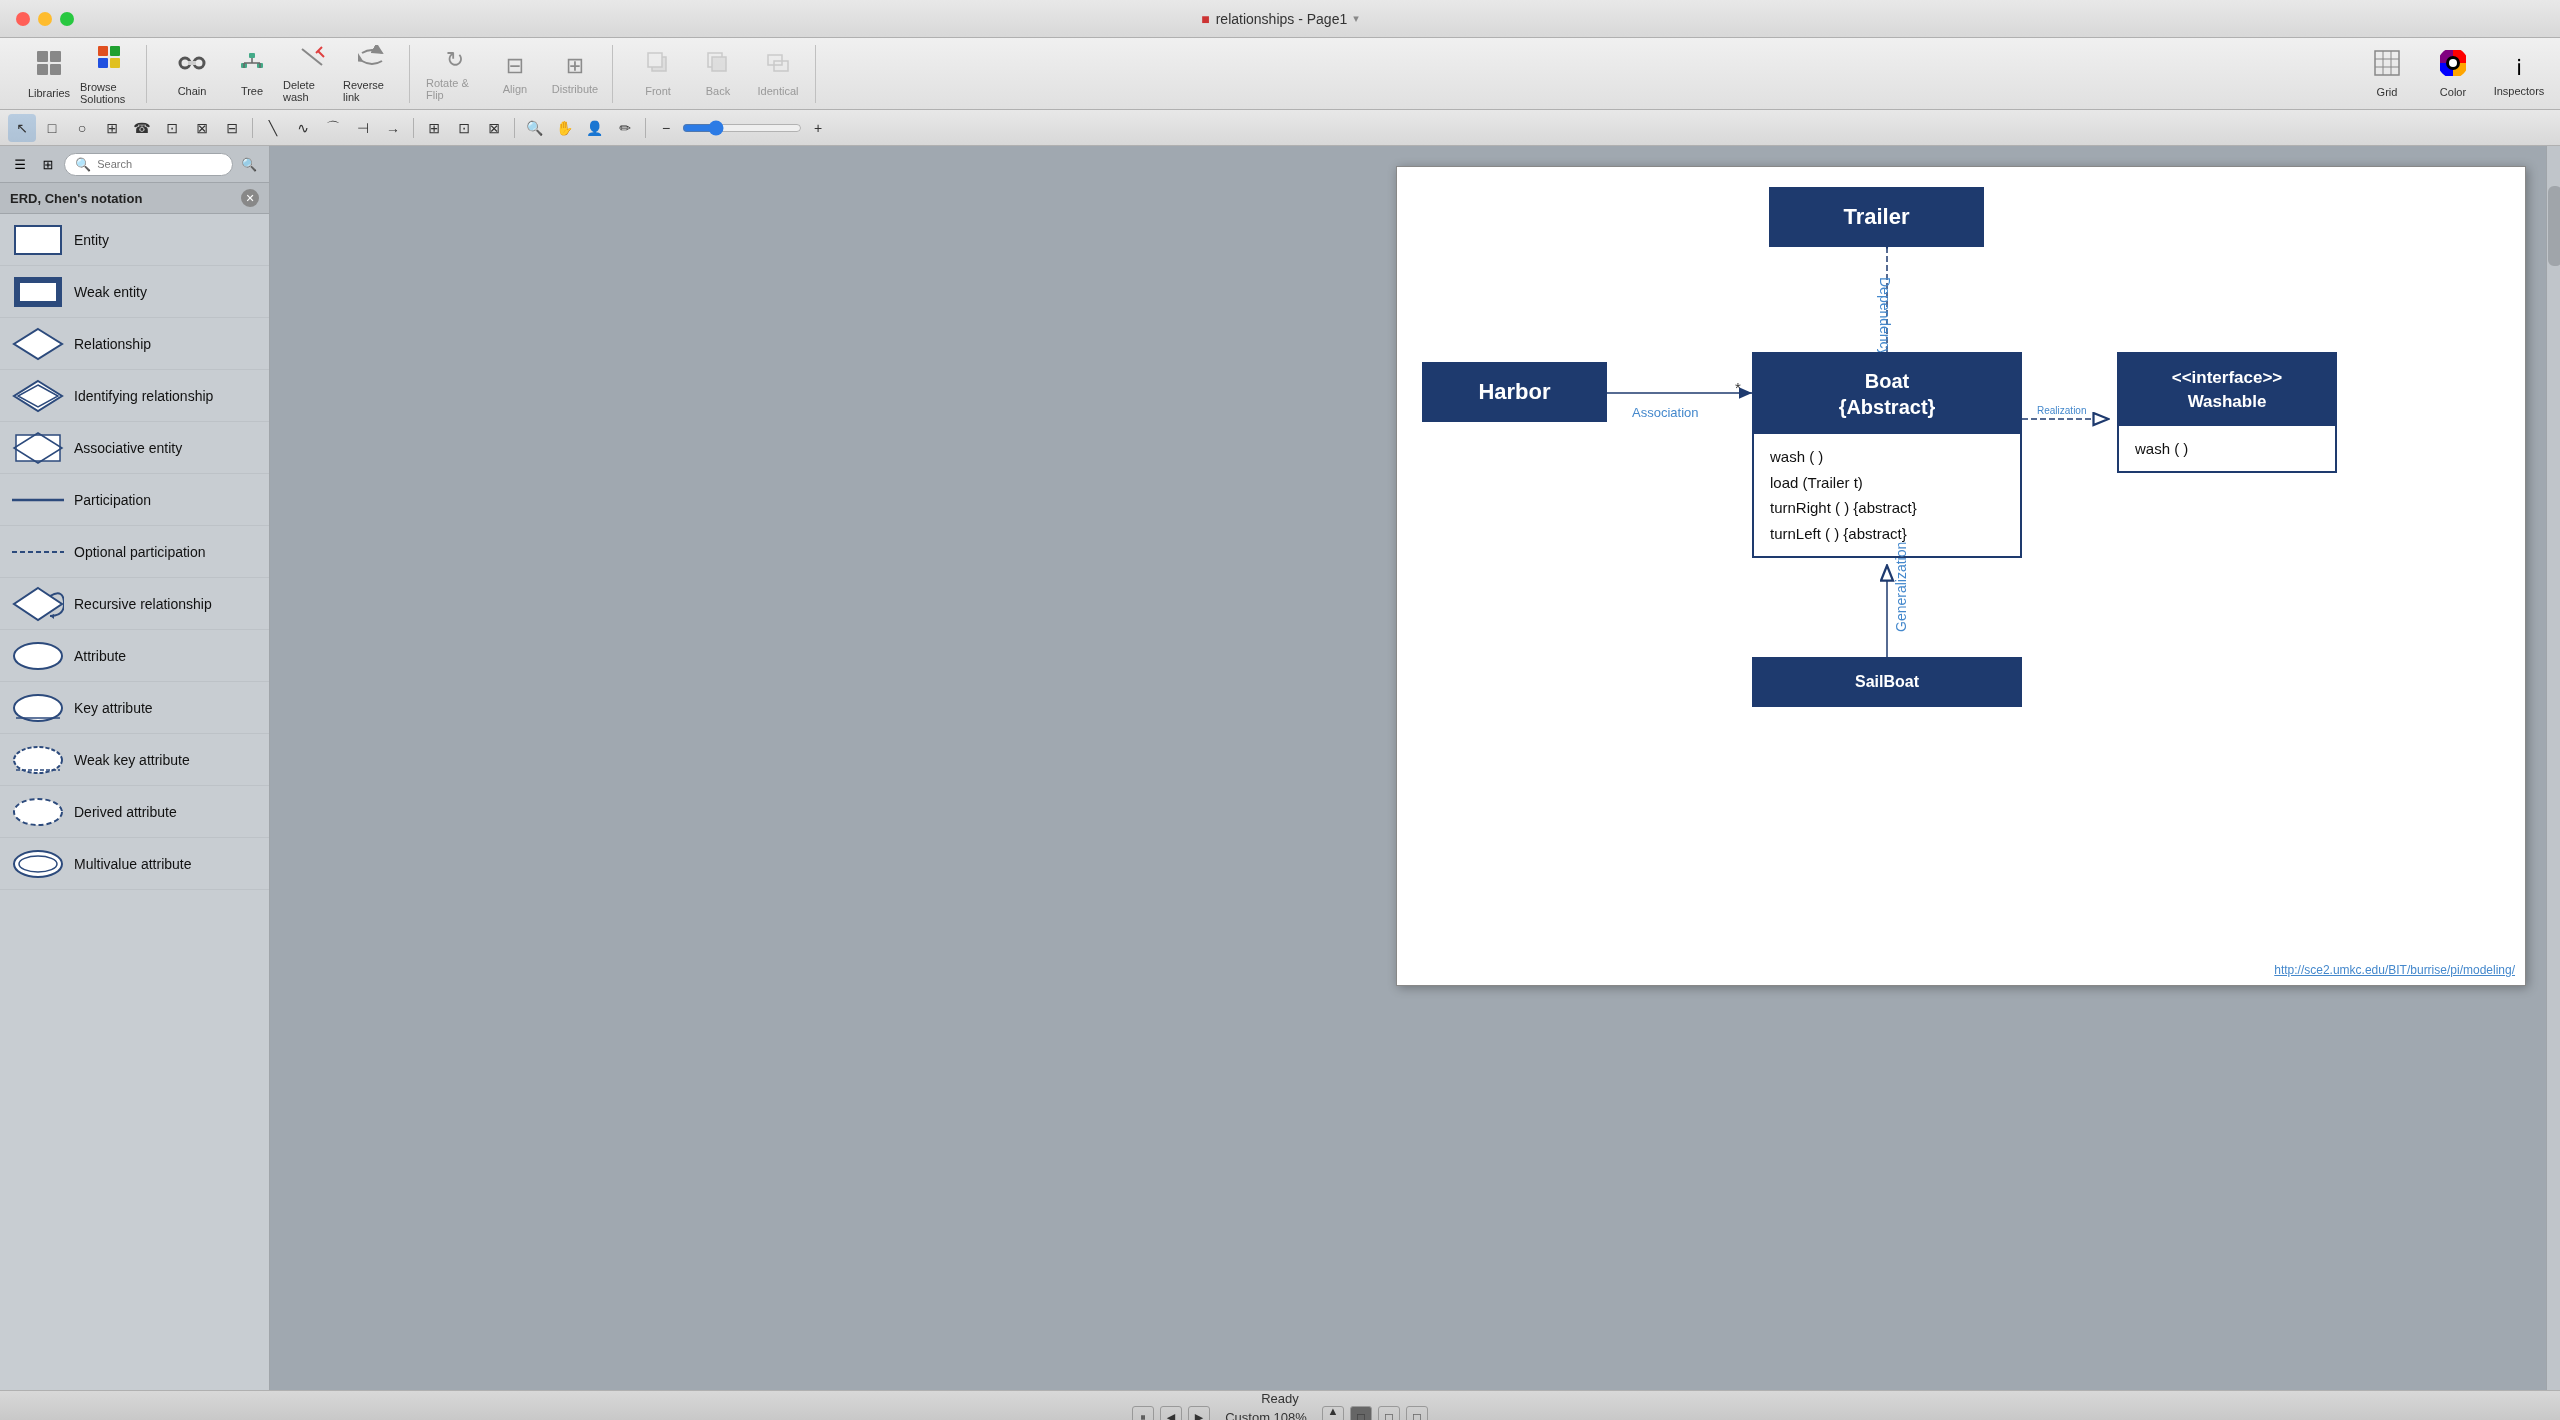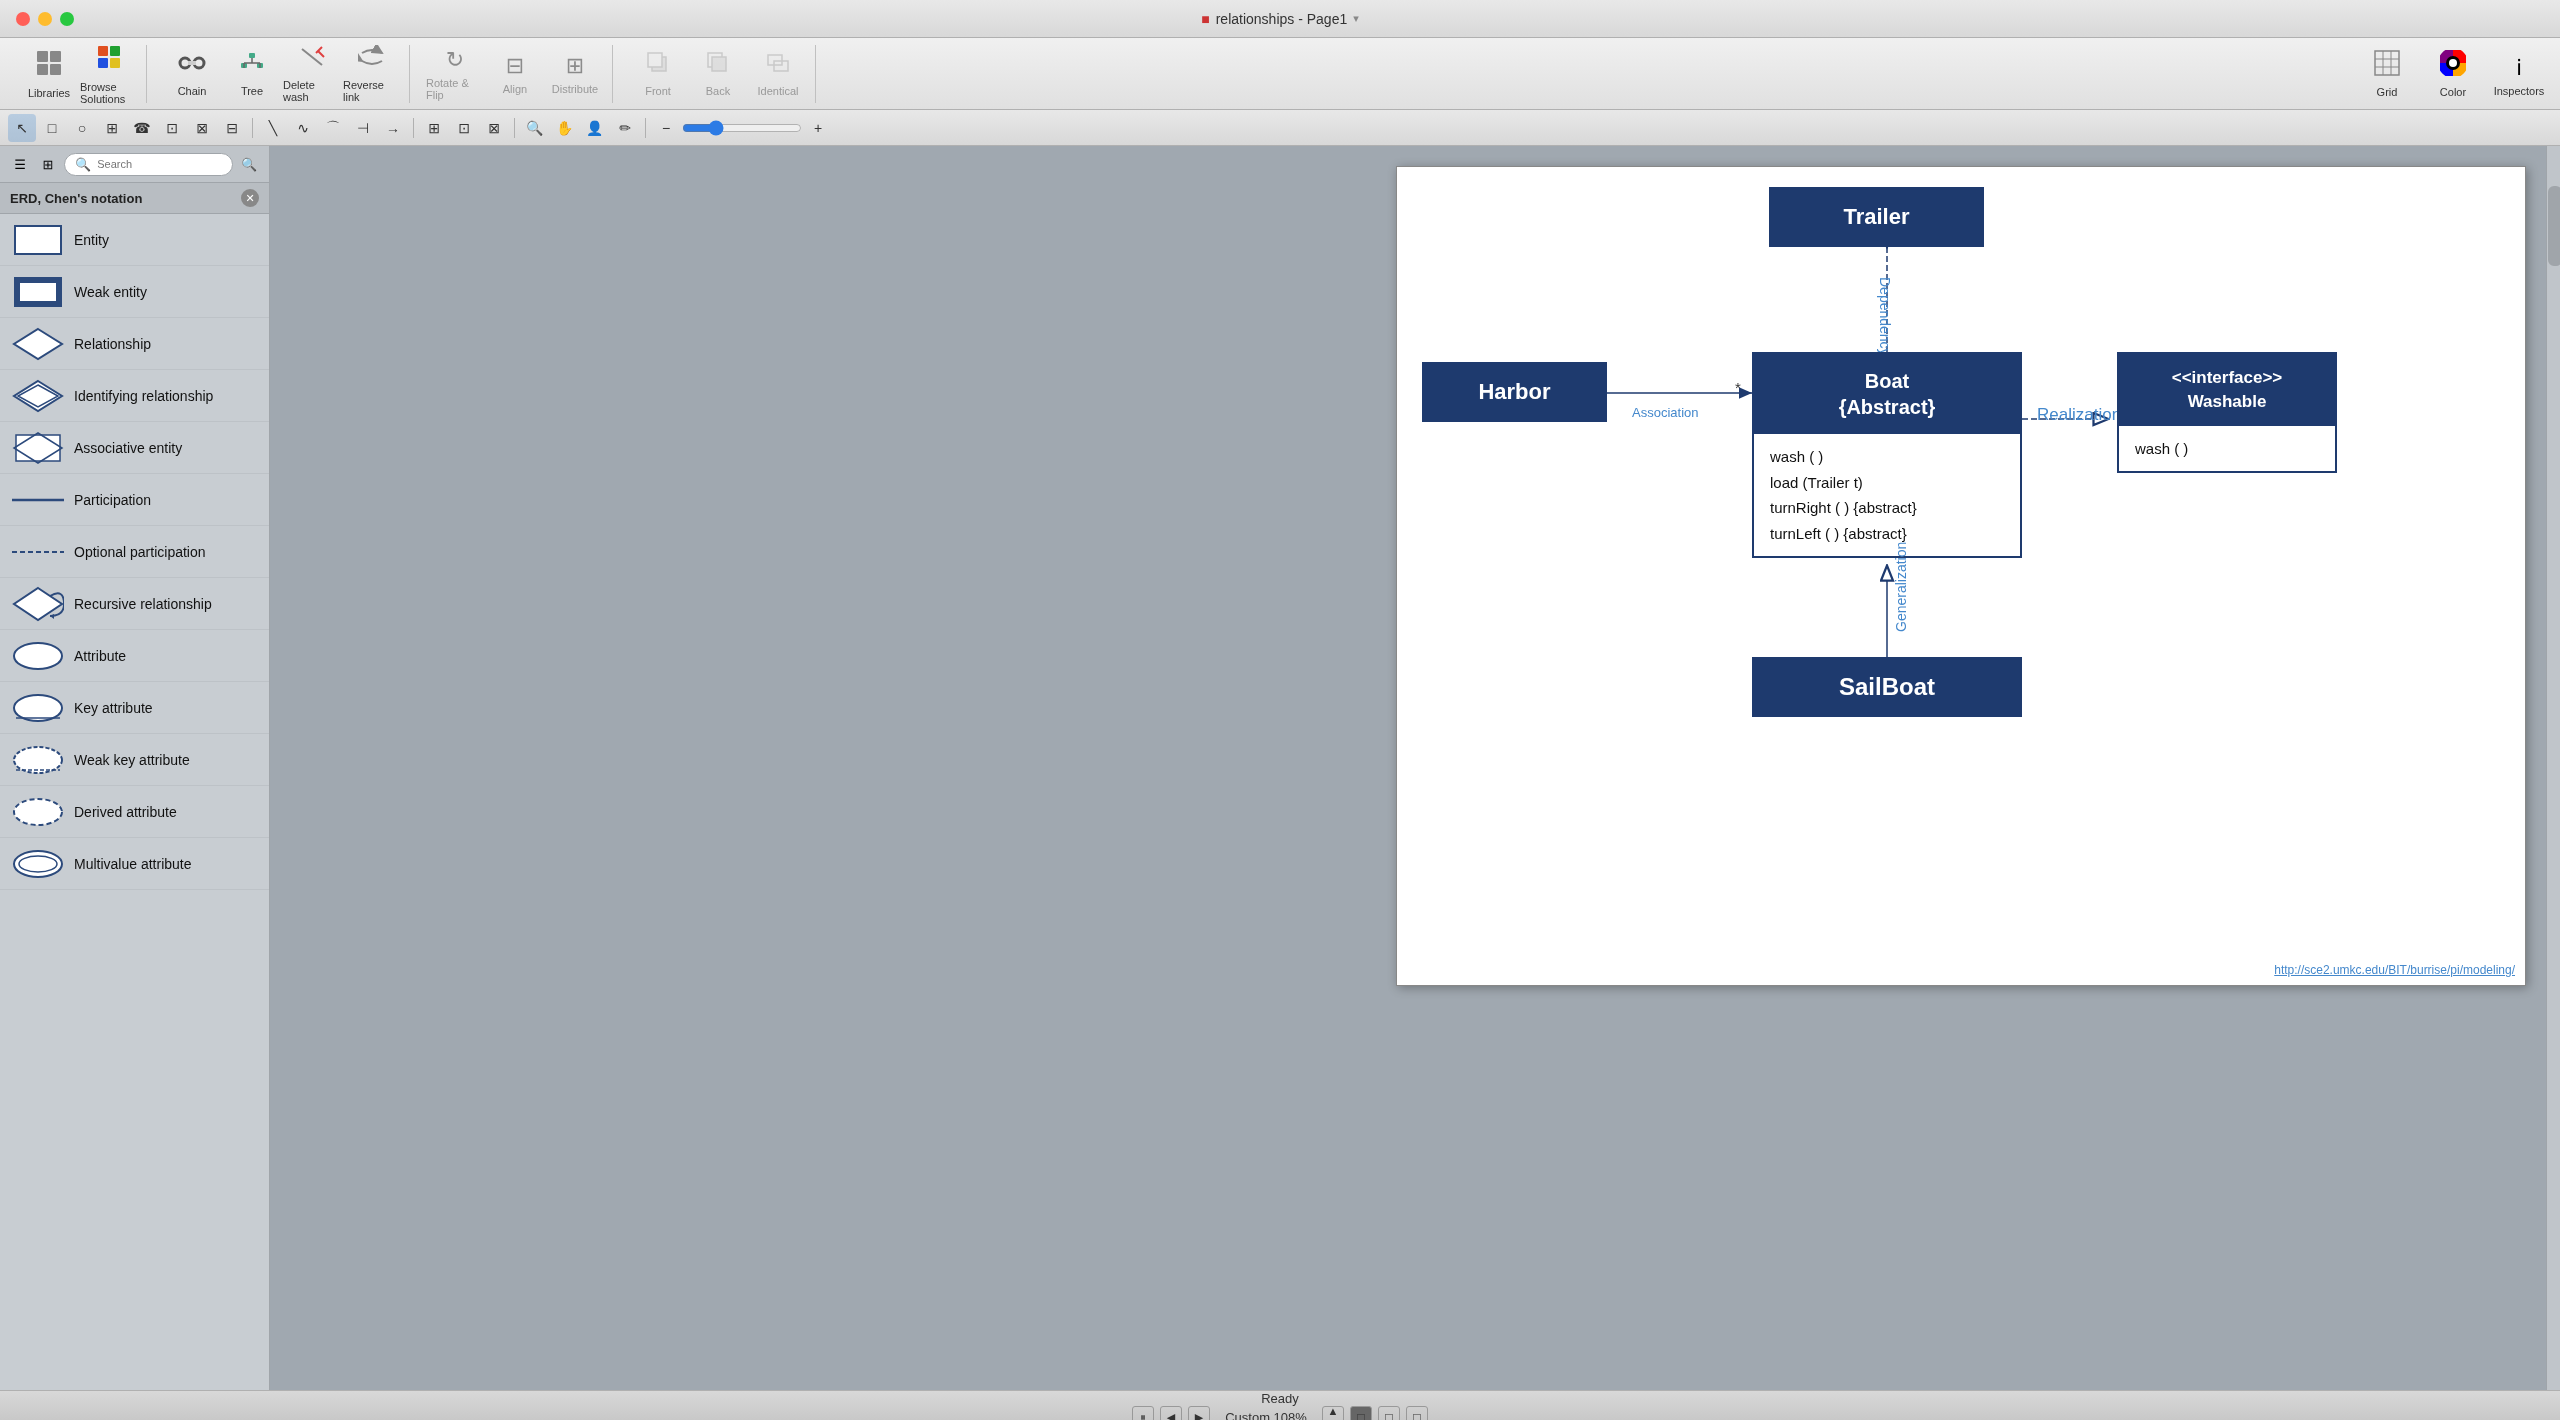--- a/index.html
+++ b/index.html
@@ -708,39 +708,39 @@
           Boat<br>{Abstract}
         </div>
         <div class="uml-class-body">
           <div>wash ( )</div>
           <div>load (Trailer t)</div>
           <div>turnRight ( ) {abstract}</div>
           <div>turnLeft ( ) {abstract}</div>
         </div>
       </div>
 
-      <div style="position:absolute;left:640px;top:238px;font-size:17px;color:#4488cc;">
+      <div style="position:absolute;left:640px;top:238px;font-size:10px;color:#4488cc;">
         <span>Realization</span>
       </div>
 
       <div class="uml-class" style="left:720px;top:185px;width:220px;">
         <div class="uml-class-header" style="font-size:17px;line-height:1.4;padding:12px 8px;">
           &lt;&lt;interface&gt;&gt;<br>Washable
         </div>
         <div class="uml-class-body">
           <div>wash ( )</div>
         </div>
       </div>
 
       <div class="rotated-label" style="left:496px;top:465px;transform:rotate(-90deg);transform-origin:0 0;color:#4488cc;font-size:14px;">
         <span>Generalization</span>
       </div>
 
       <div class="uml-class" style="left:355px;top:490px;width:270px;">
-        <div class="uml-class-header" style="font-size:24px;padding:14px 8px;">
+        <div class="uml-class-header" style="font-size:16px;padding:14px 8px;">
           SailBoat
         </div>
       </div>
 
       <div class="canvas-url">http://sce2.umkc.edu/BIT/burrise/pi/modeling/</div>
 
     </div>
   </div>
 
   <div id="right-scrollbar">

